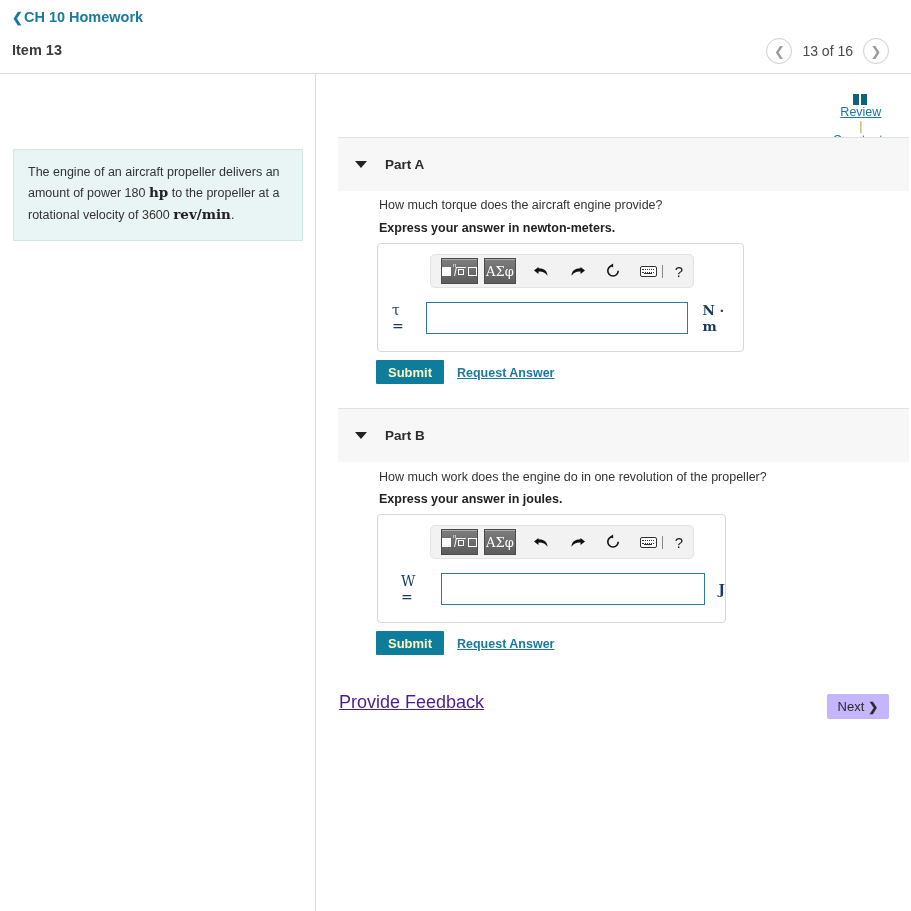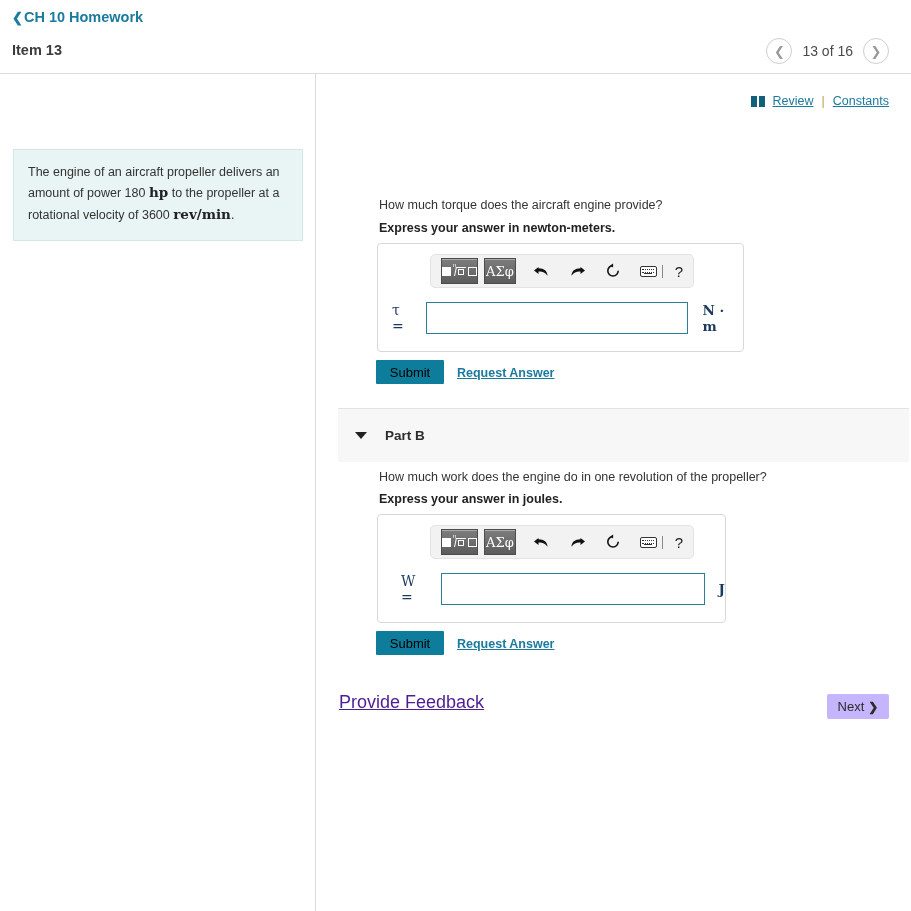--- a/index.html
+++ b/index.html
@@ -60,22 +60,23 @@
     font-size: 13.5px; color: #222;
   }
 
   
   .main {
     position: absolute; left: 317px; top: 74px; width: 594px; height: 837px;
     background: #ffffff;
   }
   .toolstrip {
     position: absolute; right: 22px; top: 20px;
-    display: flex; align-items: center; gap: 6px;
+    display: flex; align-items: center; 
     font-size: 12.5px;
+    flex-direction: column;
   }
   .book-icon { display: inline-block; width: 15px; height: 11px; position: relative; }
   .book-icon i {
     position: absolute; top: 0; width: 6px; height: 11px;
     background: #10627c; display: block;
   }
   .book-icon i.l { left: 0; }
   .book-icon i.r { left: 8px; }
   .link { color: #1b7a9e; text-decoration: underline; cursor: pointer; }
   .sep-pipe { color: #c4a24a; padding: 0 2px; }
@@ -157,23 +158,23 @@
   .ans-input {
     border: 1px solid #2b7d99; background: #fff; outline: none;
     font-size: 13px; padding: 4px 6px; font-family: "Liberation Sans", sans-serif;
   }
   .unit {
     font-family: "DejaVu Serif", serif; font-weight: bold;
     font-size: 13.5px; color: #1b3a5c;
   }
 
   .btn-submit {
-    position: absolute; background: #0e7c9b; color: #000000;
+    position: absolute; background: #0e7c9b; color: #fef9c3;
     border: none; font-size: 13px; font-family: "Liberation Sans", sans-serif;
-    padding: 0; width: 68px; height: 24px; cursor: pointer; border-radius: 1px;
+    padding: 0; width: 68px; height: 24px; cursor: pointer; border-radius: 1px; font-weight: bold;
   }
   .btn-request {
     position: absolute; color: #1b7a9e; font-size: 12.5px;
     font-weight: bold; text-decoration: underline; cursor: pointer;
   }
 
   .provide-feedback {
     position: absolute; left: 339px; top: 692px;
     color: #4c1d95; font-size: 18px; text-decoration: underline; cursor: pointer;
   }
@@ -215,20 +216,24 @@
   <div class="toolstrip">
     <span class="book-icon">
         <i class="l"></i>
         <i class="r"></i>
       </span>
     <span class="link">Review</span>
     <span class="sep-pipe">|</span>
     <span class="link">Constants</span>
   </div>
 
+  <div class="part-header" style="top:63px;">
+    <span class="caret"></span>
+    <span class="part-label">Part A</span>
+  </div>
 
   <div class="qtext" style="left:62px; top:124px;text-align:center;">How much torque does the aircraft engine provide?</div>
   <div class="qbold" style="left:62px; top:147px;">Express your answer in newton-meters.</div>
 
   <div class="answer-box" style="left:60px; top:169px; width:367px; height:109px;">
     <div class="mq-toolbar" style="left:52px; top:10px; width:264px;">
       <div class="tb-btn tmpl">
         <span class="sq-filled"></span>
         <span class="nroot">
           <span class="idx">n</span>

